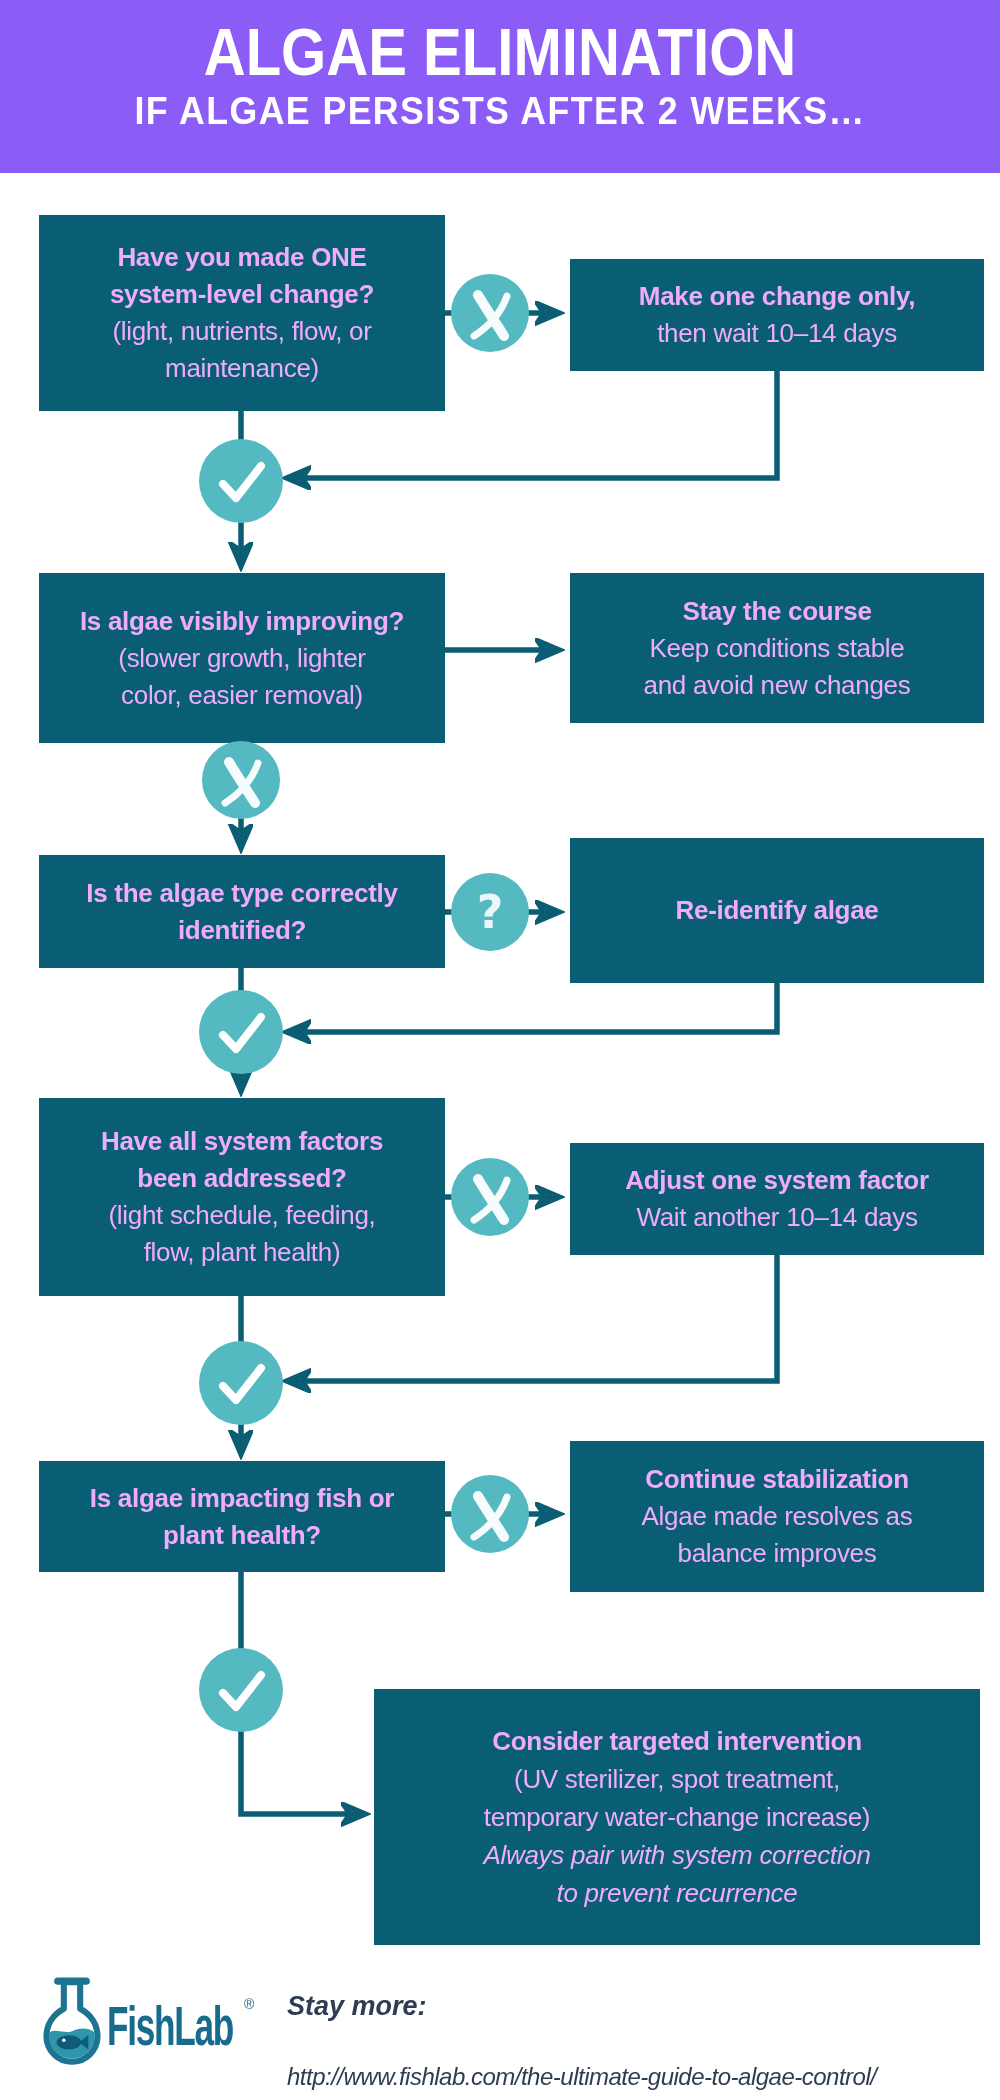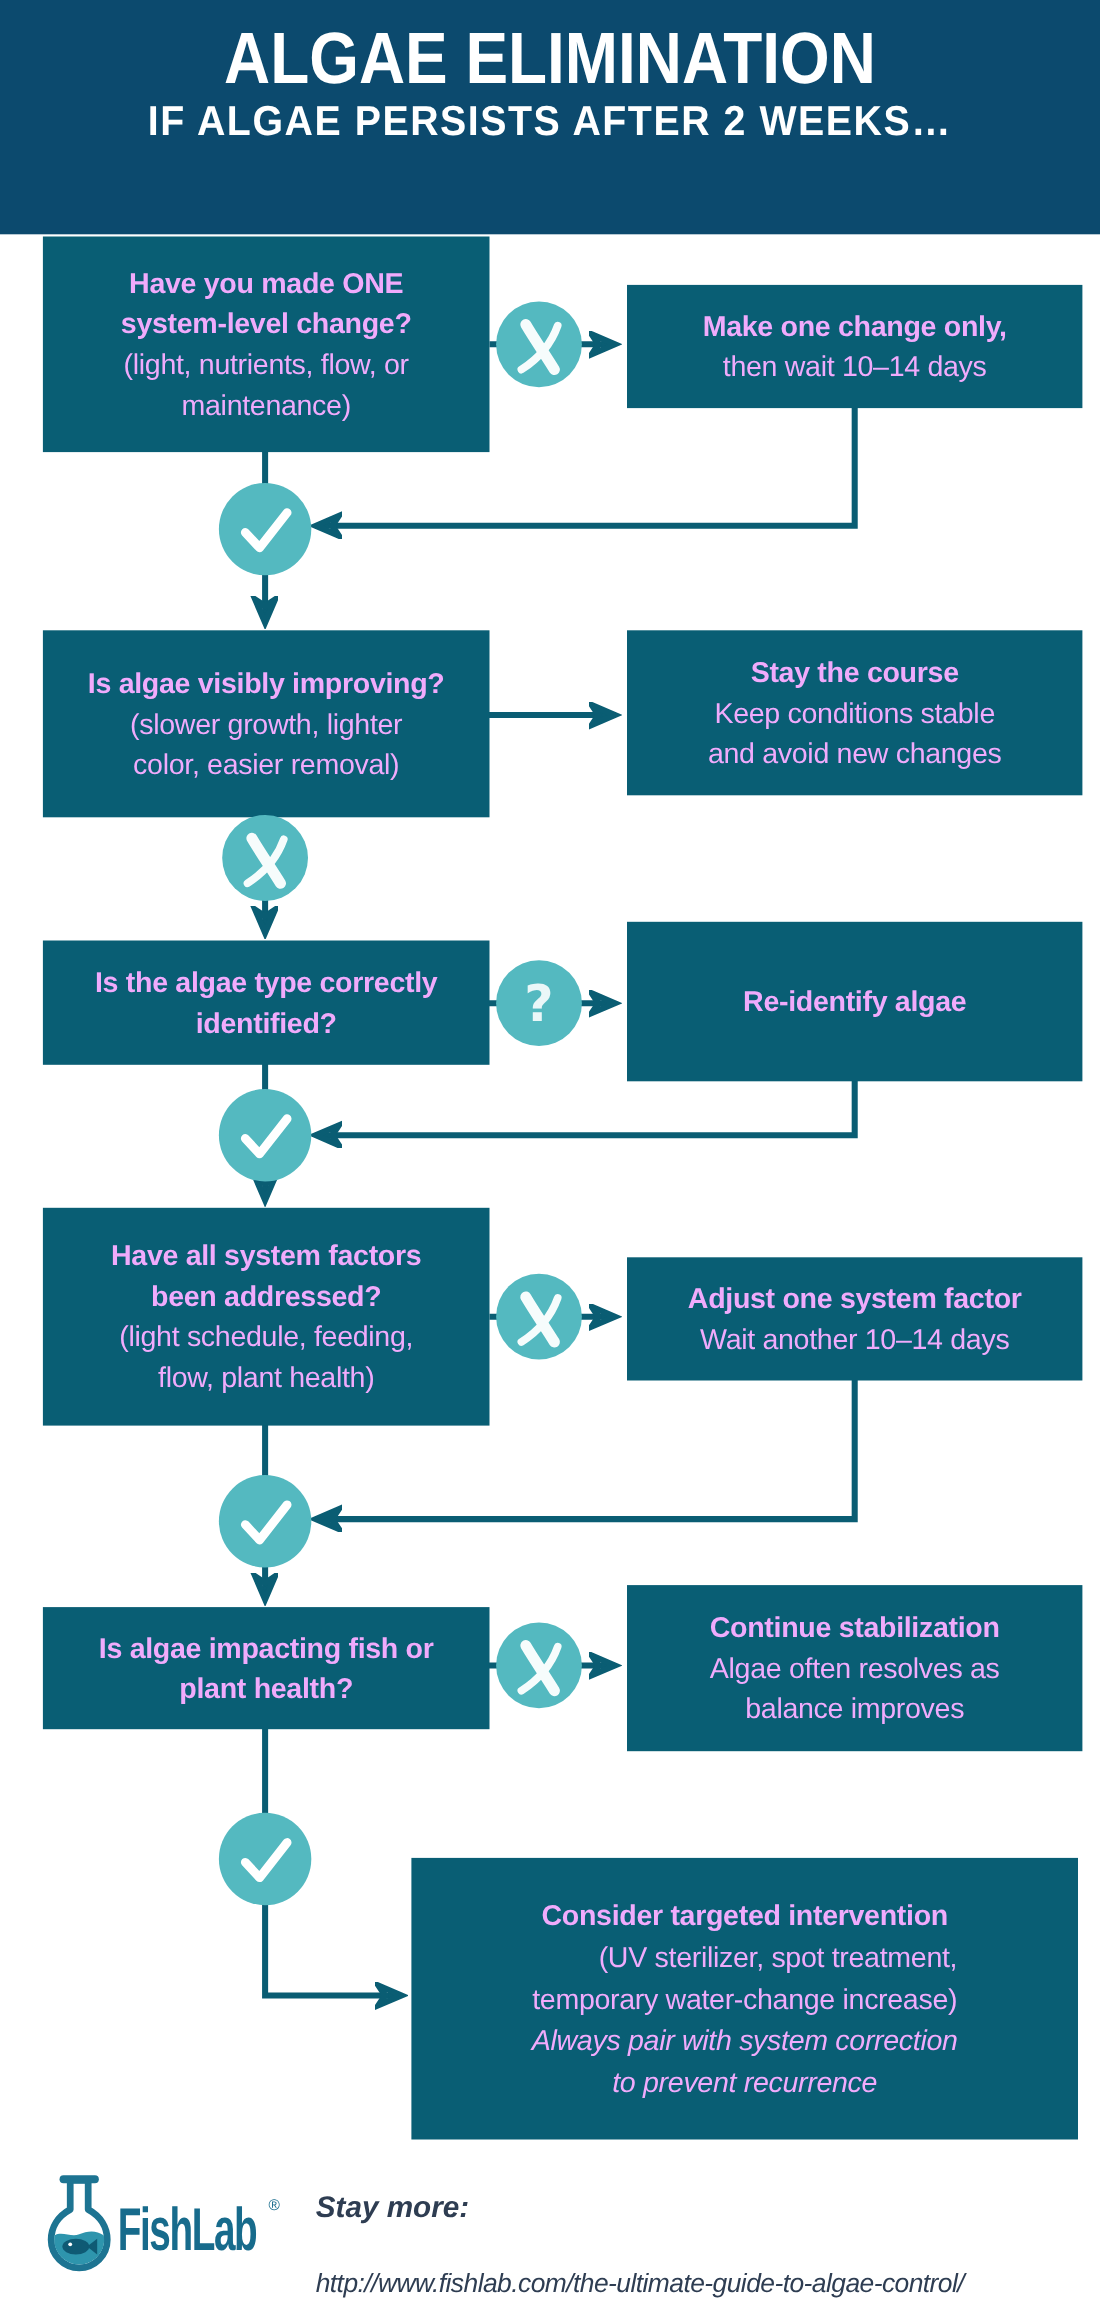--- a/index.html
+++ b/index.html
@@ -1,35 +1,35 @@
 <!DOCTYPE html>
 <html><head>
 <meta charset="utf-8">
 <style>
   html,body{margin:0;padding:0;background:#ffffff;}
   .canvas{position:relative;width:1000px;height:2100px;background:#ffffff;overflow:hidden;
           font-family:"Liberation Sans",sans-serif;}
   
-  .header{position:absolute;left:0;top:0;width:1000px;height:213px;background:#0c4a6e;
+  .header{position:absolute;left:0;top:0;width:1000px;height:173px;background:#8b5cf6;
           color:#fff;text-align:center;z-index:2;}
   .header-title{font-size:66px;font-weight:700;line-height:72px;margin-top:16px;
           transform:scaleX(0.88);transform-origin:center;white-space:nowrap;}
   .header-sub{font-size:38px;font-weight:700;line-height:42px;margin-top:2px;letter-spacing:1.5px;
           transform:scaleX(0.94);transform-origin:center;white-space:nowrap;}
   
   .connectors{position:absolute;left:0;top:0;z-index:1;}
   .connectors path{stroke:#0a5d73;stroke-width:5.5;fill:none;}
   
   .box{position:absolute;background:#095e74;color:#f0abfc;z-index:2;
        display:flex;flex-direction:column;justify-content:center;align-items:center;
        text-align:center;padding:0 10px;box-sizing:border-box;}
   .box-title{font-weight:700;font-size:26px;line-height:37px;white-space:pre-line;letter-spacing:-0.3px;}
   .box-body{font-weight:400;font-size:26px;line-height:37px;white-space:pre-line;letter-spacing:-0.3px;}
   .box-note{font-weight:400;font-style:italic;font-size:26px;line-height:38px;white-space:pre-line;letter-spacing:-0.3px;}
-  .final .box-title,.final .box-body{line-height:38px;text-align:right;}
+  .final .box-title,.final .box-body{line-height:38px;}
   
   .badge{position:absolute;border-radius:50%;background:#54b9c0;z-index:3;
          display:flex;align-items:center;justify-content:center;}
   .badge svg{display:block;}
   .qmark{font-family:"DejaVu Sans",sans-serif;font-size:46px;font-weight:700;color:#eaf7f8;line-height:1;}
   
   .flask{position:absolute;left:40px;top:1974px;z-index:2;}
   .brand-wrap{position:absolute;left:107px;top:1994px;z-index:2;}
   .brand{display:inline-block;font-size:55px;font-weight:700;color:#176b8c;letter-spacing:-2px;
          transform:scaleX(0.64);transform-origin:left center;white-space:nowrap;}
@@ -115,21 +115,21 @@
     <div class="box-title">Adjust one system factor</div>
     <div class="box-body">Wait another 10–14 days</div>
   </div>
 
   <div class="box" style="left:39px;top:1461px;width:406px;height:111px">
     <div class="box-title">Is algae impacting fish or
 plant health?</div>
   </div>
   <div class="box" style="left:570px;top:1441px;width:414px;height:151px">
     <div class="box-title">Continue stabilization</div>
-    <div class="box-body">Algae often resolves as
+    <div class="box-body">Algae made resolves as
 balance improves</div>
   </div>
 
   <div class="box final" style="left:374px;top:1689px;width:606px;height:256px">
     <div class="box-title">Consider targeted intervention</div>
     <div class="box-body">(UV sterilizer, spot treatment,
 temporary water-change increase)</div>
     <div class="box-note">Always pair with system correction
 to prevent recurrence</div>
   </div>

